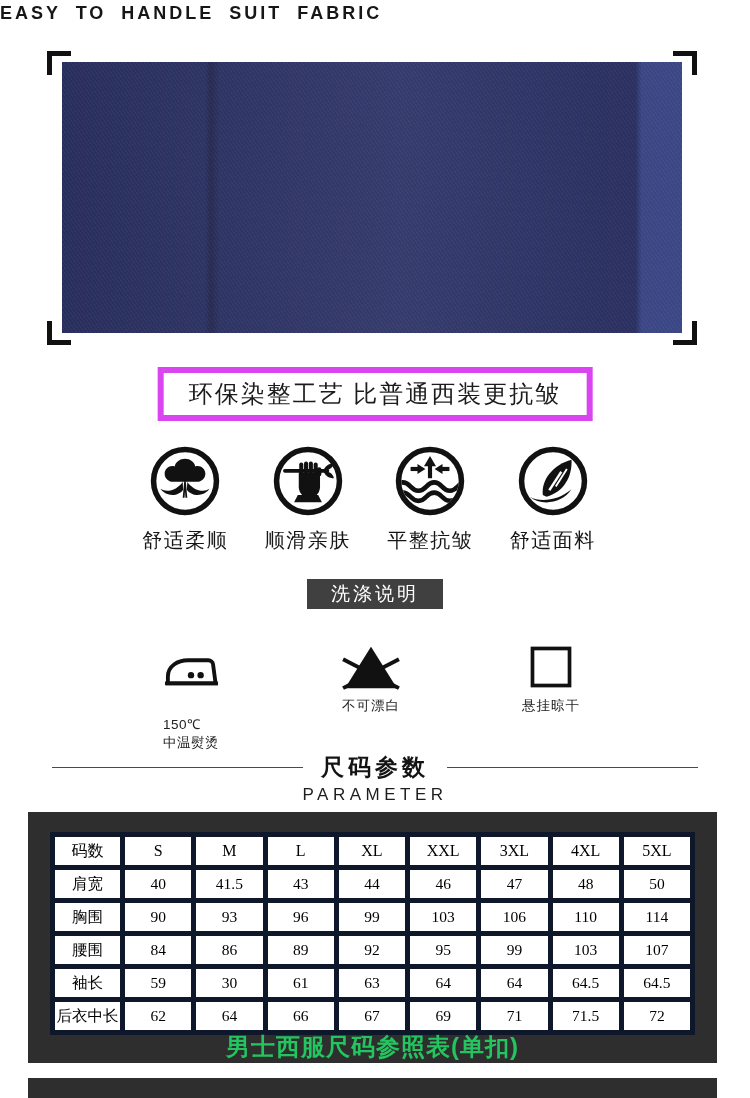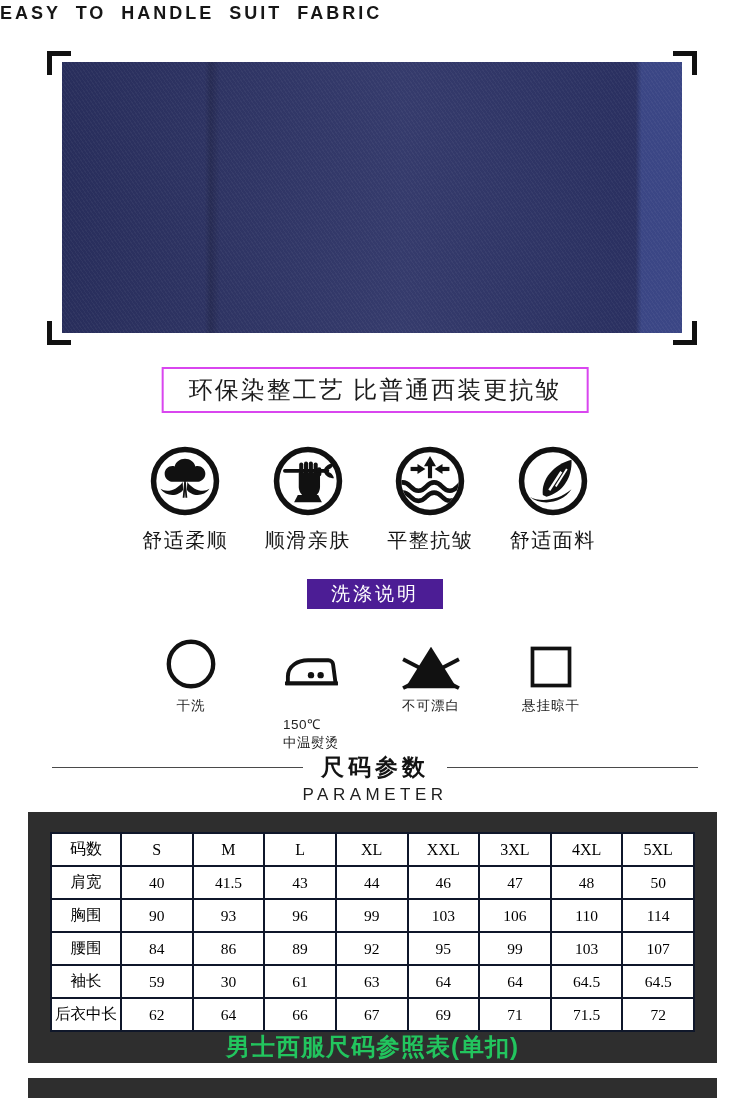--- a/index.html
+++ b/index.html
@@ -31,32 +31,32 @@
     position:absolute;left:15px;top:11px;width:620px;height:271px;
     background:
       repeating-linear-gradient(55deg, rgba(255,255,255,.04) 0 1px, rgba(0,0,0,0) 1px 3px),
       linear-gradient(90deg, rgba(0,0,0,0) 23%, rgba(0,0,0,.16) 24%, rgba(0,0,0,0) 25.5%),
       linear-gradient(90deg, rgba(0,0,0,.10) 0%, rgba(255,255,255,.04) 55%, rgba(0,0,0,.05) 90%),
       linear-gradient(90deg, var(--fabric-navy) 0 92.5%, var(--fabric-selvage) 93.5% 100%);
   }
   
   .slogan{
     position:absolute;top:367px;left:50%;transform:translateX(-50%);
-    border:2px solid #d946ef;padding:5px 25px;white-space:nowrap;
+    border:6px solid #d946ef;padding:5px 25px;white-space:nowrap;
     font-size:24px;font-weight:500;letter-spacing:2px;color:#1c1c1c;
   }
   
   .features{position:absolute;top:444px;left:130px;width:478px;display:flex;justify-content:space-between;gap:12px;}
   .feature{width:113px;text-align:center;}
   .feature svg{display:block;margin:0 auto;}
   .f-label{margin-top:9px;font-size:20px;letter-spacing:1.5px;color:#161616;font-weight:500;white-space:nowrap;}
   
   .wash-title{
     position:absolute;top:579px;left:50%;transform:translateX(-50%);
-    background:#4c1d95;color:#fff;width:136px;height:30px;line-height:30px;
+    background:#404040;color:#fff;width:136px;height:30px;line-height:30px;
     text-align:center;font-size:19px;letter-spacing:3px;font-weight:500;
   }
   .wash-row{position:absolute;top:636px;left:140px;width:462px;display:flex;justify-content:space-between;}
   .wash-item{width:102px;text-align:center;}
   .w-icon{height:56px;display:flex;align-items:flex-end;justify-content:center;}
   .w-label{margin-top:5px;font-size:13.5px;letter-spacing:1px;color:#222;}
   .w-label.two{display:inline-block;text-align:left;line-height:1.3;letter-spacing:0.5px;margin-top:24px;}
   .w-label.two span{display:block;}
   
   .param-head{position:absolute;top:752px;left:52px;width:646px;display:flex;align-items:center;}
@@ -65,21 +65,21 @@
   .param-en{position:absolute;top:785px;left:0;width:100%;text-align:center;
     font-size:17px;letter-spacing:4.5px;color:#1e1e1e;font-weight:500;}
   
   .table-panel{position:absolute;left:28px;top:812px;width:689px;height:251px;background:var(--panel-dark);}
   table.size{
     position:absolute;left:22px;top:20px;width:645px;height:198px;
     border-collapse:collapse;background:#fff;table-layout:fixed;
     font-family:"Liberation Serif", serif;
   }
   table.size td{
-    border:2px solid #0f172a;text-align:center;vertical-align:middle;
+    border:5px solid #0f172a;text-align:center;vertical-align:middle;
     font-size:15.5px;color:#000;height:33px;padding:0 1px;overflow:hidden;white-space:nowrap;
   }
   table.size td.hdr{font-size:16px;}
   .caption{
     position:absolute;left:0;top:219px;width:100%;text-align:center;
     color:#22c55e;font-size:24px;font-weight:700;letter-spacing:1px;
   }
   .bottom-bar{position:absolute;left:28px;top:1078px;width:689px;height:20px;background:var(--panel-dark);}
   
   .ic{stroke:#111;fill:none;}
@@ -161,28 +161,20 @@
       </svg>
       <div class="f-label">舒适面料</div>
     </div>
   </div>
 
   <div class="wash-title"><span>洗涤说明</span></div>
 
   <div class="wash-row">
     <div class="wash-item">
       <div class="w-icon">
-        <svg width="56" height="56" viewBox="0 0 58 58">
-            <circle class="ic" cx="29" cy="29" r="23" stroke-width="4.5"></circle>
-          </svg>
-      </div>
-      <div class="w-label">干洗</div>
-    </div>
-    <div class="wash-item">
-      <div class="w-icon">
         <svg width="64" height="52" viewBox="0 0 66 54">
           <path class="ic" stroke-width="4" d="M9 45v-7c0-11 10-17 21-17h21c2.5 0 4.6 1.8 4.9 4.2L58.5 45z"></path>
           <path class="ic" stroke-width="4" d="M6 45h55"></path>
           <circle fill="#111" cx="33" cy="36.5" r="3.3"></circle>
           <circle fill="#111" cx="43" cy="36.5" r="3.3"></circle>
         </svg>
       </div>
       <div class="w-label two">
         <span>150℃</span>
         <span>中温熨烫</span>

